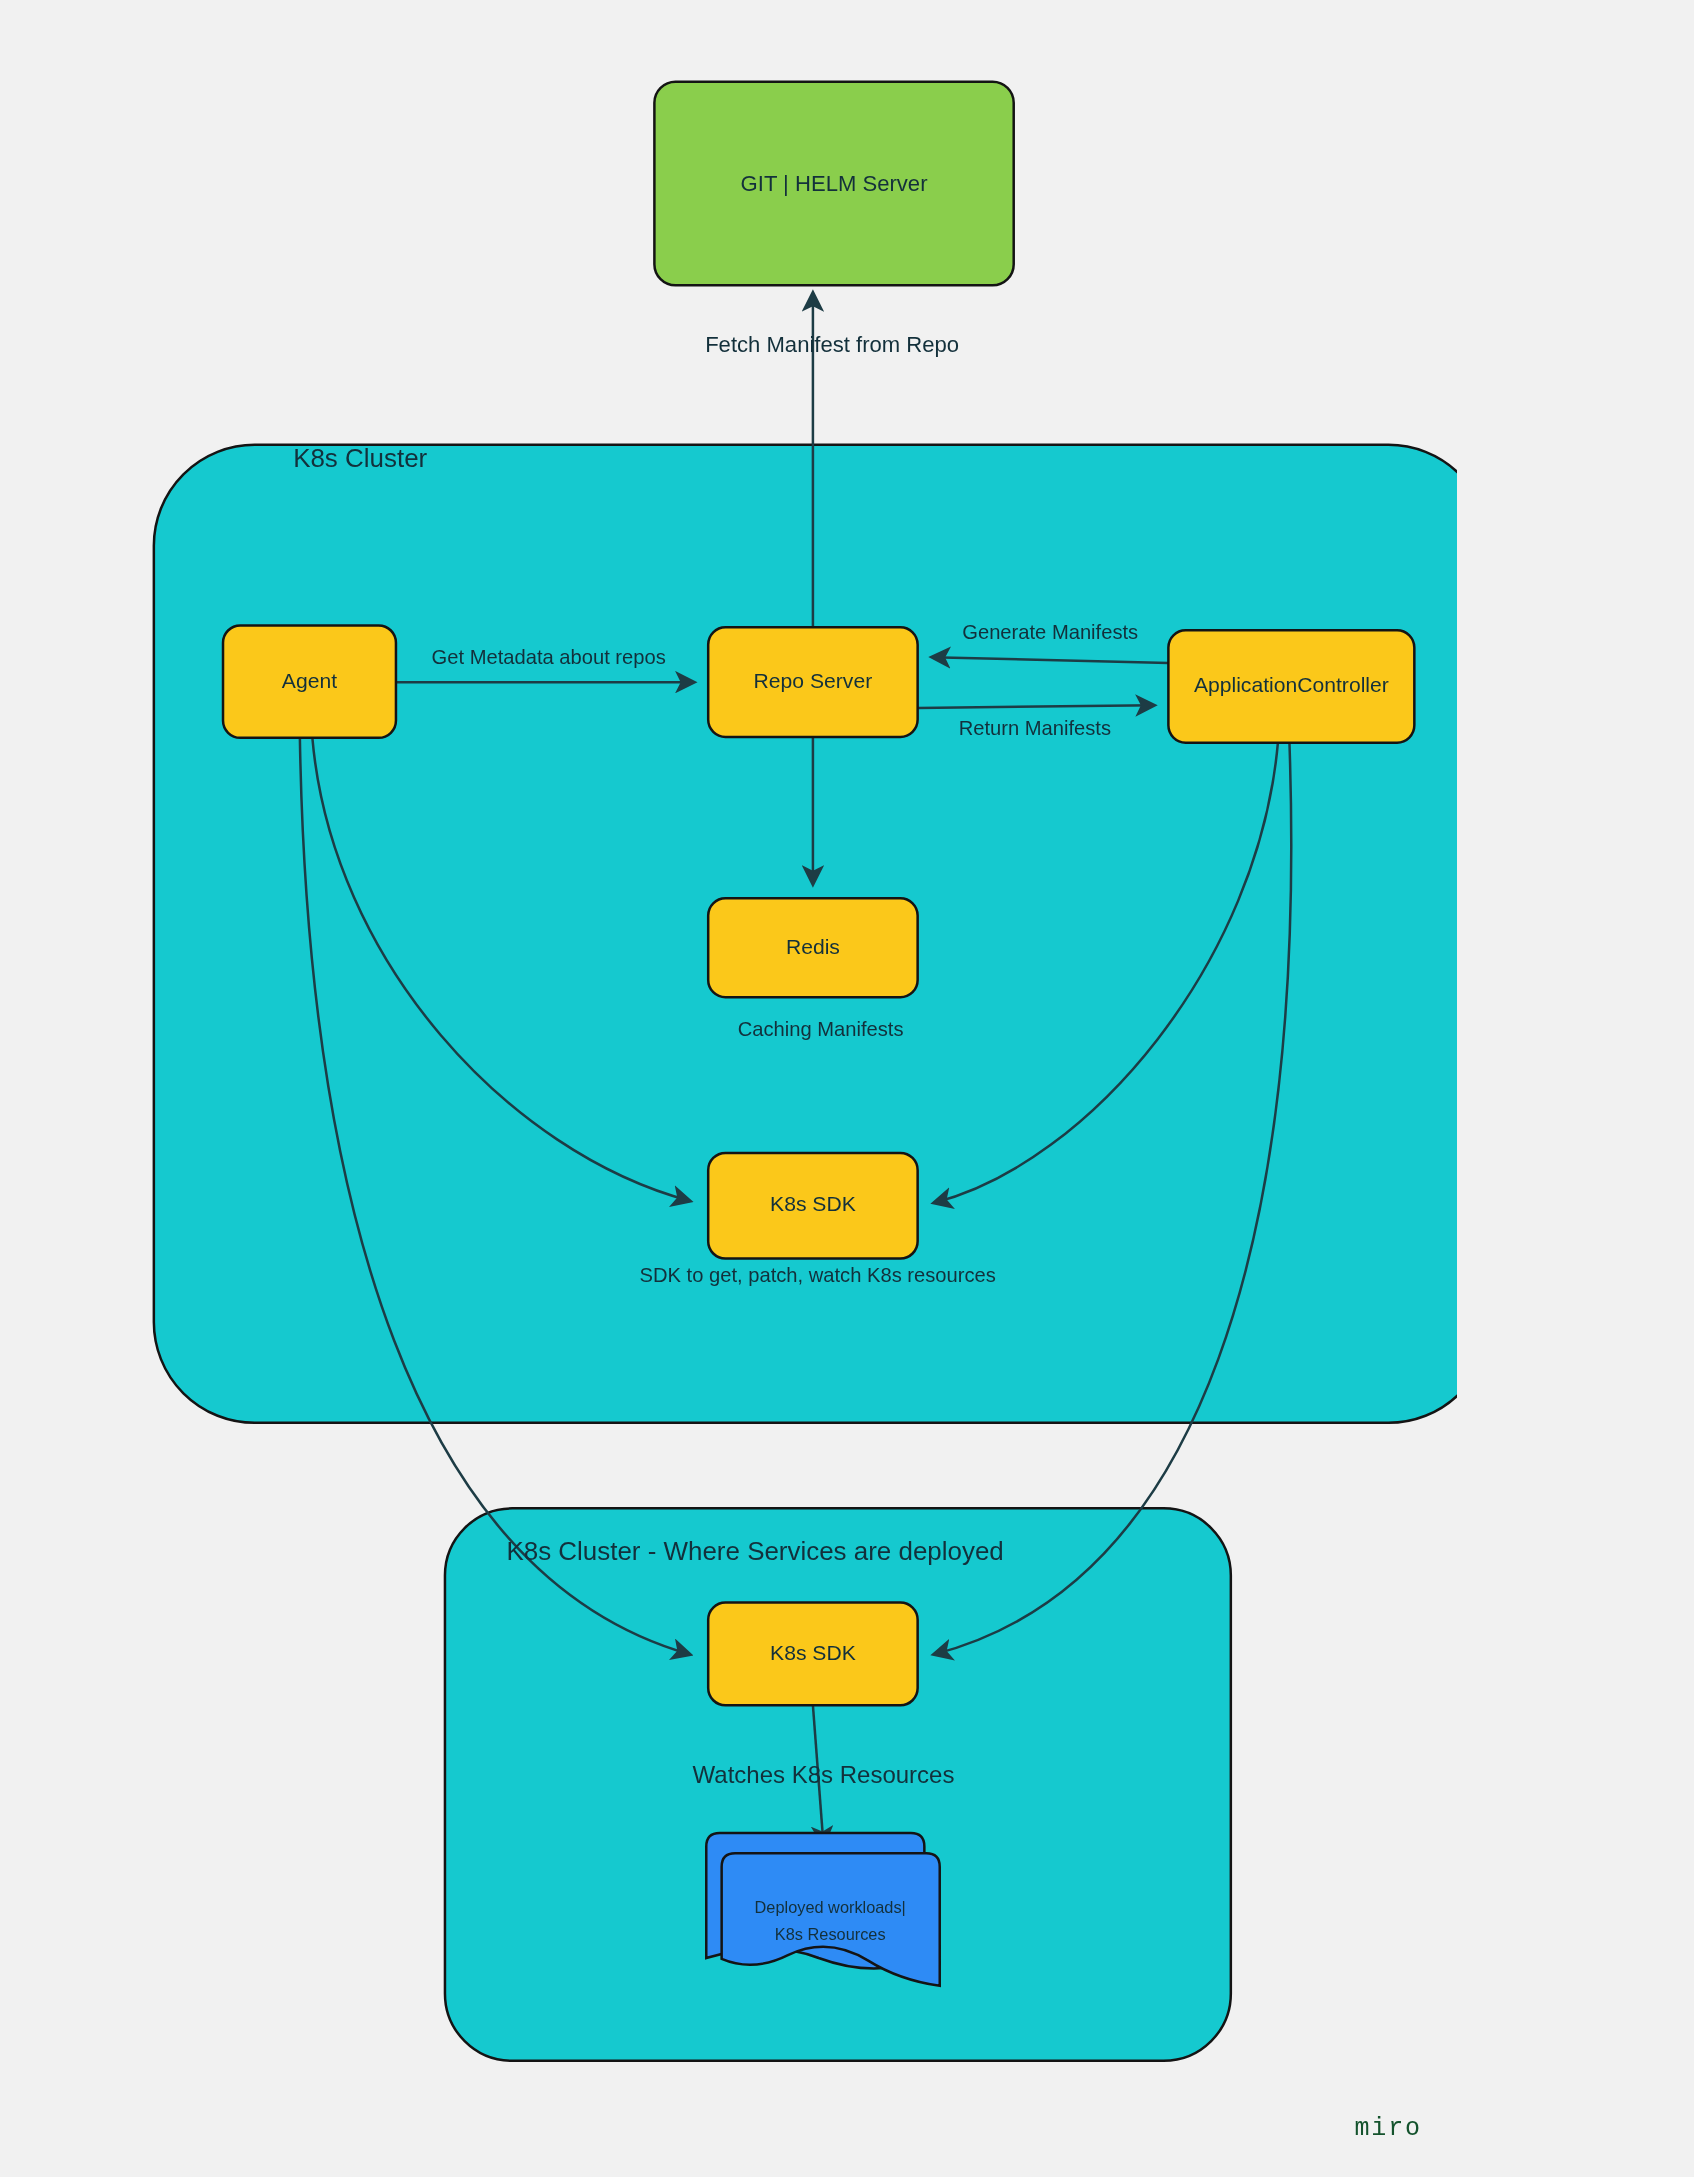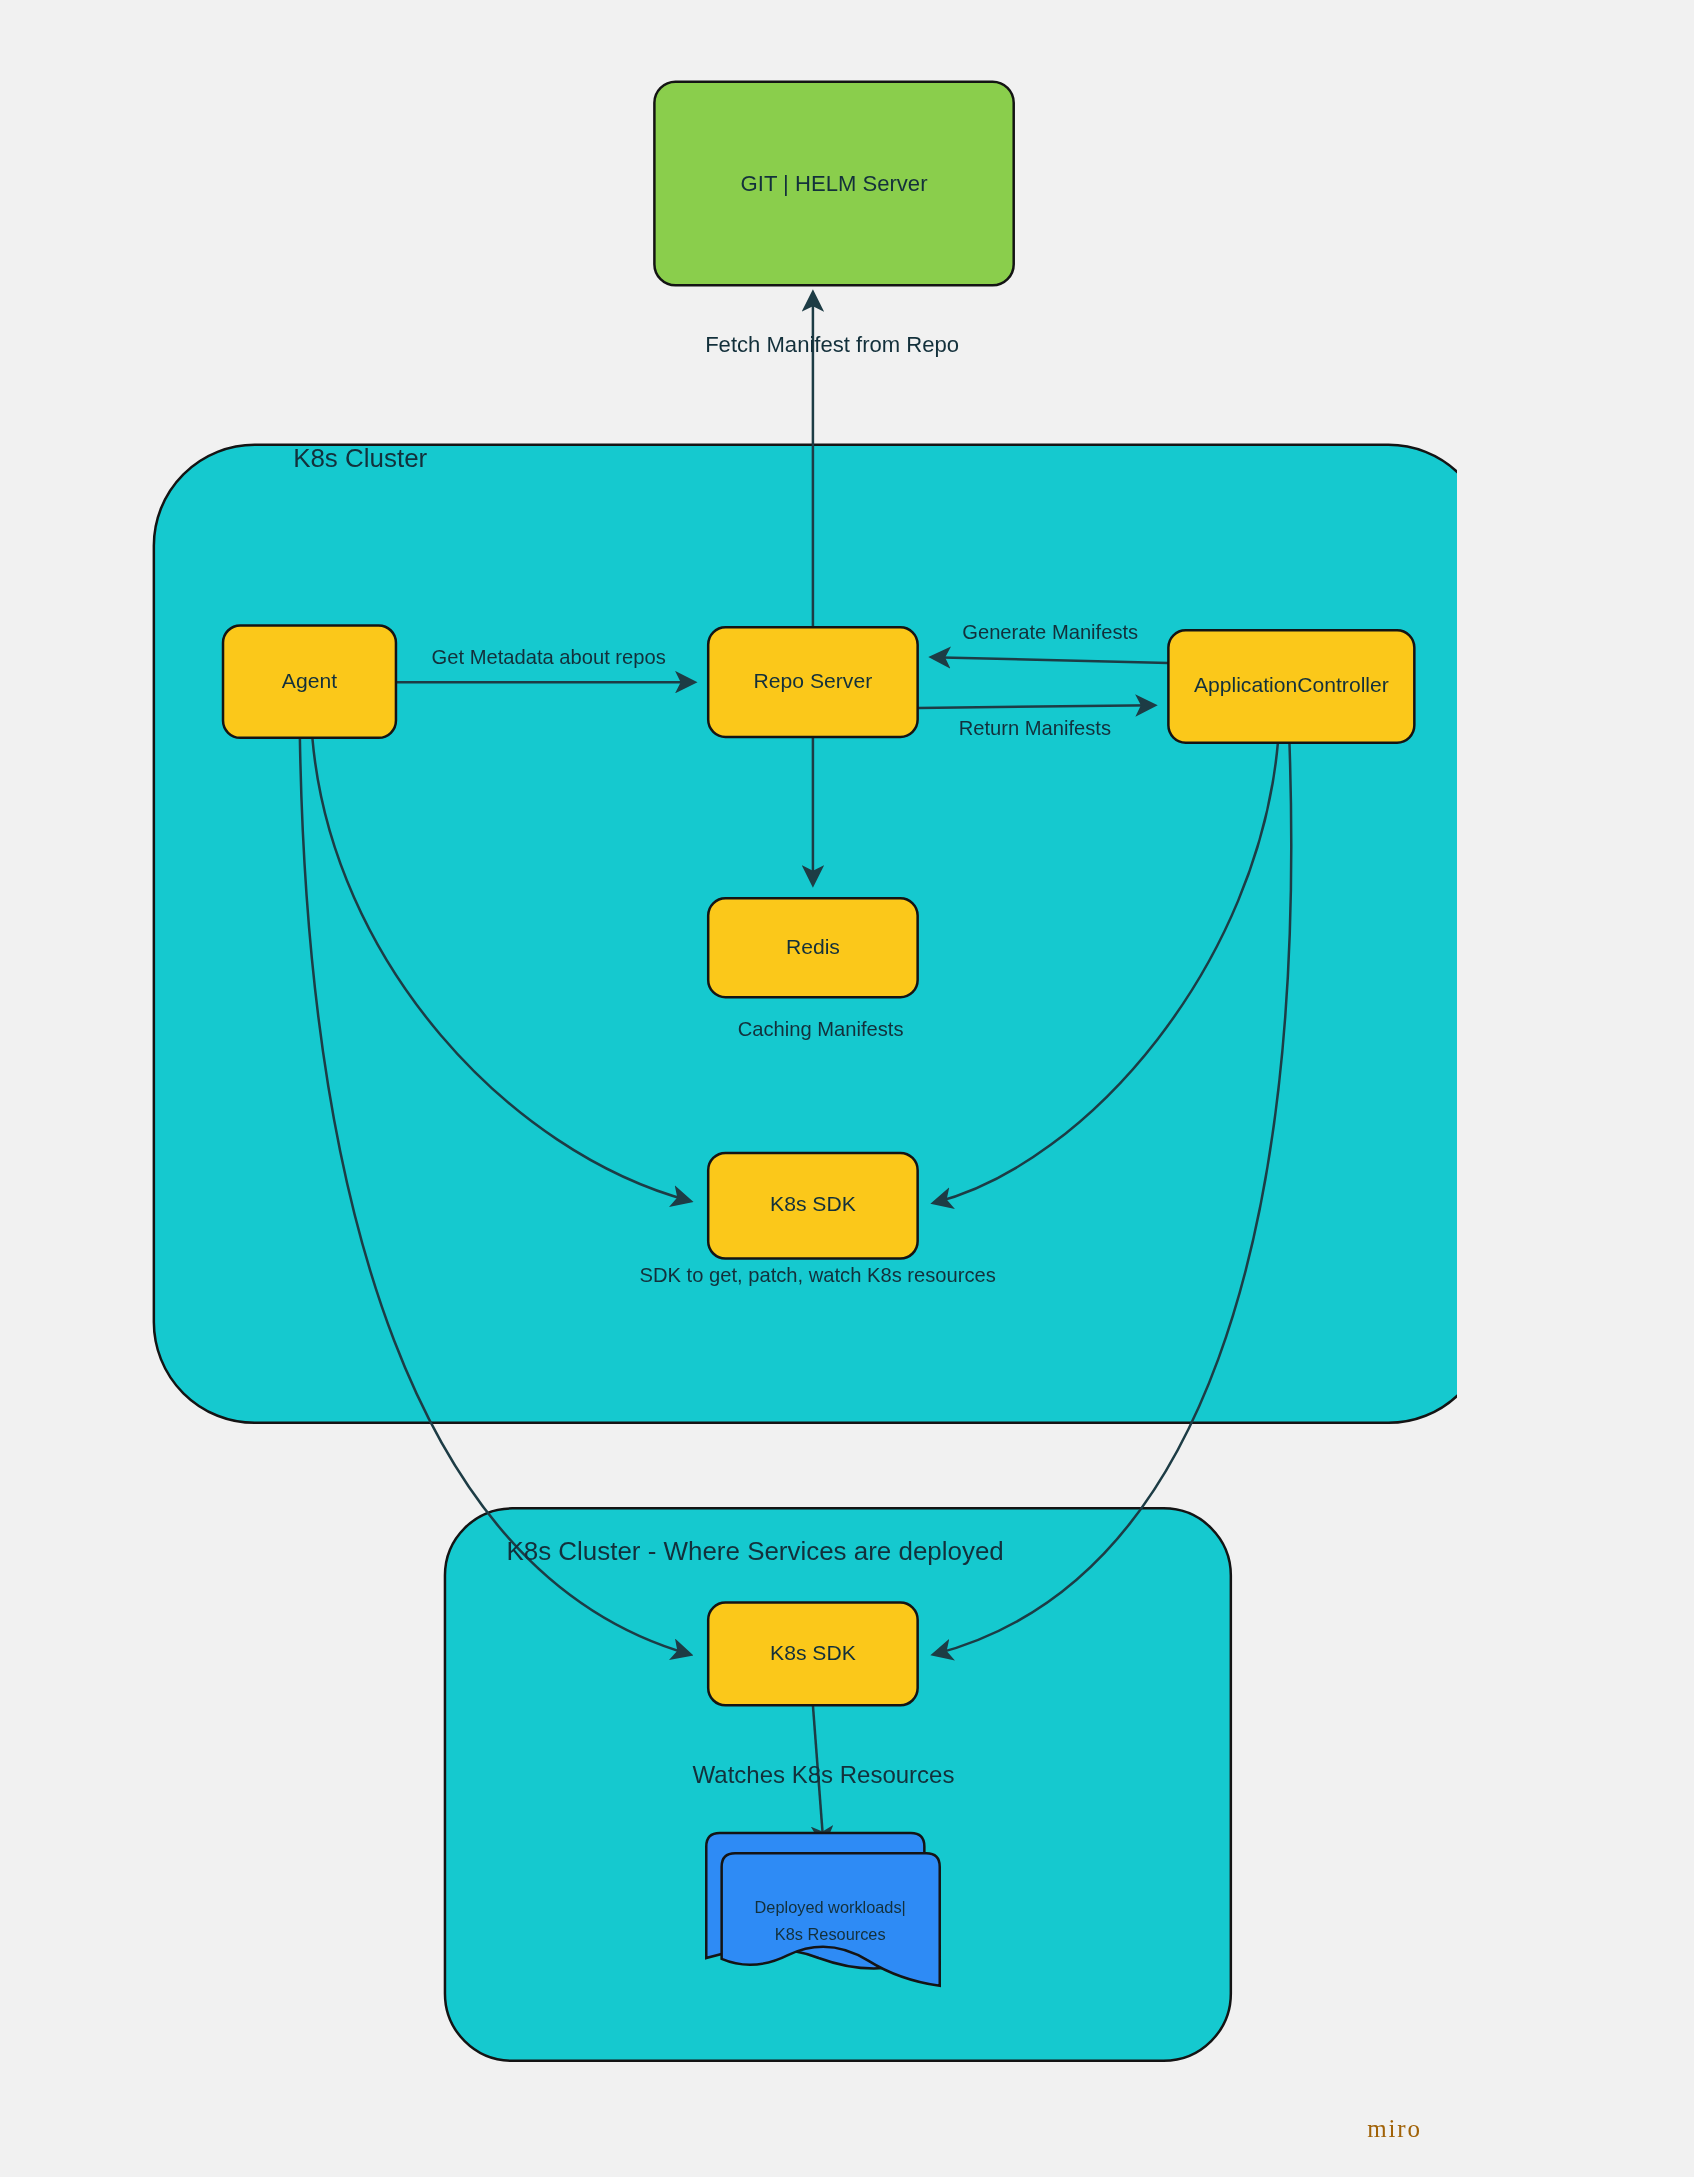--- a/index.html
+++ b/index.html
@@ -37,24 +37,24 @@
   .container-label {
     font-family: "Liberation Sans", sans-serif;
     fill: #13303b;
     text-anchor: start;
     dominant-baseline: middle;
   }
   .watermark {
     position: absolute;
     right: 35px;
     bottom: 35px;
-    font-family: Liberation Serif, serif;
+    font-family: Liberation Mono, monospace;
     font-size: 25px;
     letter-spacing: 1.9px;
-    color: #a16207;
+    color: #14532d;
     user-select: none;
   }
   .edge-line {
     fill: none;
     stroke: #1d3c45;
     stroke-width: 2.6;
   }
 </style>
 </head>
 <body>

